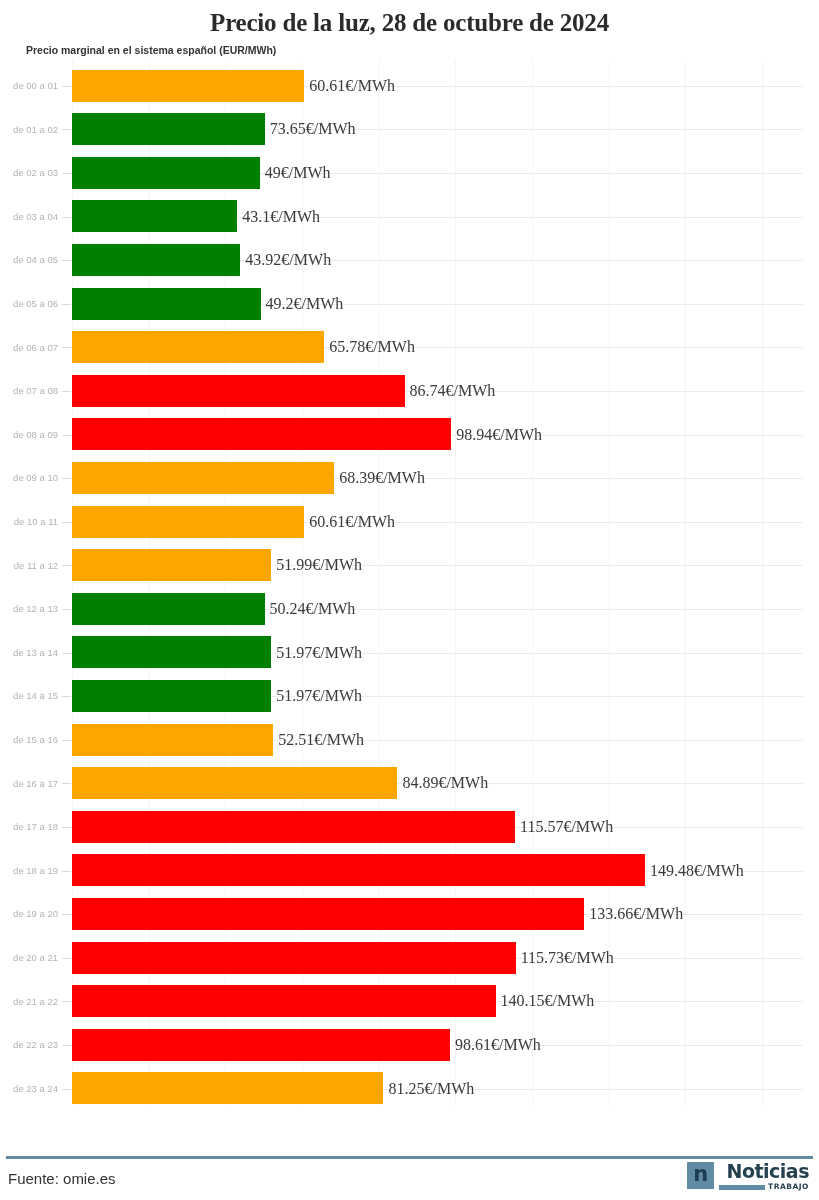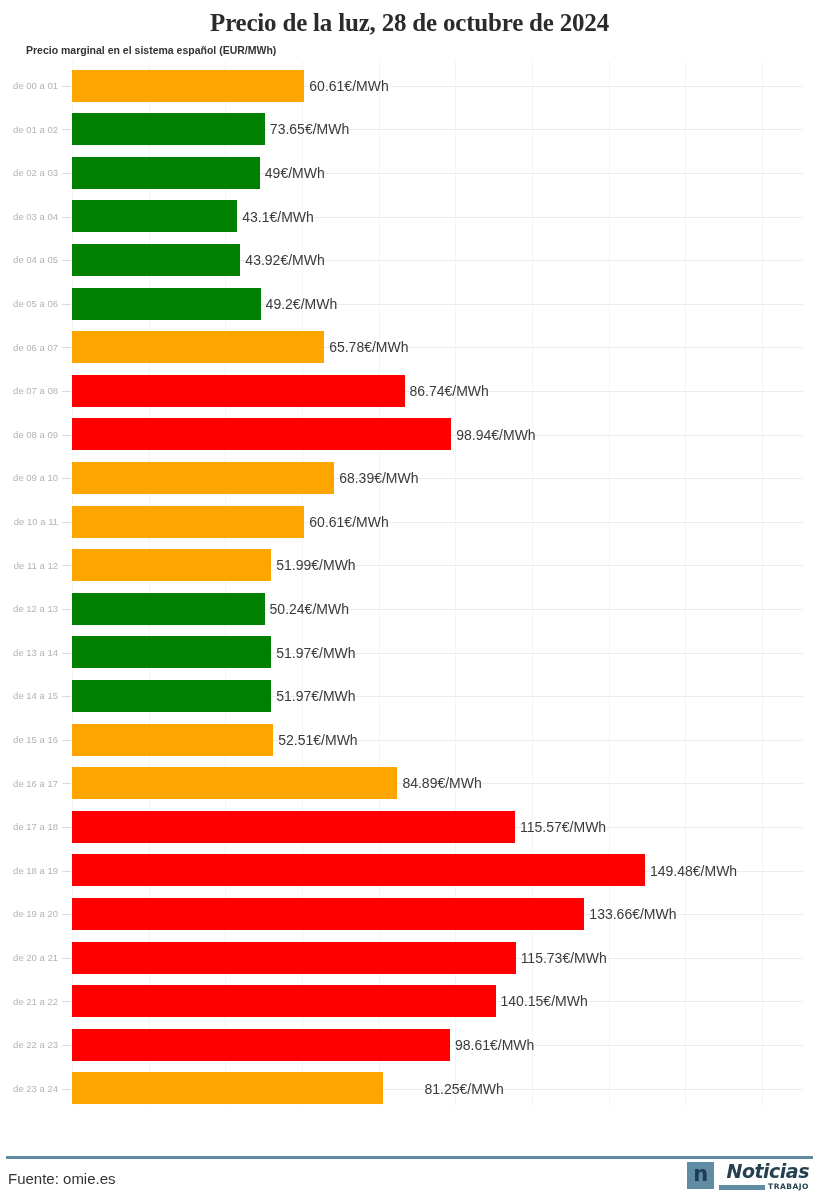--- a/index.html
+++ b/index.html
@@ -110,25 +110,25 @@
     left: 72px;
     top: 5.6px;
     height: 32px;
     border-radius: 0;
   }
 
   .bar-value {
     position: absolute;
     top: 21.8px;
     transform: translateY(-50%);
-    font-size: 14px;
+    font-size: 16px;
     color: #3b3b3b;
     white-space: nowrap;
     padding-left: 5px;
-    font-family: Liberation Sans, sans-serif;
+    font-family: Liberation Serif, serif;
   }
 
   
   .x-axis {
     position: absolute;
     left: 0;
     top: 1045px;
     width: 819px;
     height: 22px;
   }
@@ -195,21 +195,20 @@
     flex-direction: column;
     align-items: flex-end;
   }
   .logo-word {
     font-family: "DejaVu Sans", sans-serif;
     font-weight: bold;
     font-size: 19px;
     color: #25404f;
     line-height: 19px;
     letter-spacing: -0.5px;
-    font-style: italic;
   }
   .logo-sub-row {
     display: flex;
     align-items: center;
     gap: 3px;
     margin-top: 2px;
   }
   .logo-sub-bar {
     width: 46px;
     height: 5px;
@@ -404,21 +403,21 @@
         <div class="row" style="top: 962.2px;">
           <div class="row-label">de 22 a 23</div>
           <div class="tick-dash"></div>
           <div class="bar" title="98.61€/MWh" style="width: 378.005px; background: rgb(255, 0, 0);"></div>
           <div class="bar-value" style="left: 450.005px;">98.61€/MWh</div>
         </div>
         <div class="row" style="top: 1005.8px;">
           <div class="row-label">de 23 a 24</div>
           <div class="tick-dash"></div>
           <div class="bar" title="81.25€/MWh" style="width: 311.458px; background: rgb(255, 165, 0);"></div>
-          <div class="bar-value" style="left: 383.458px; margin-left: 36px;">81.25€/MWh</div>
+          <div class="bar-value" style="left: 383.458px;">81.25€/MWh</div>
         </div>
       </div>
   </div>
 </div>
 
 <div class="footer">
   <div class="footer-rule"></div>
   <div class="footer-source">Fuente: omie.es</div>
   <div class="logo">
     <div class="logo-mark">

